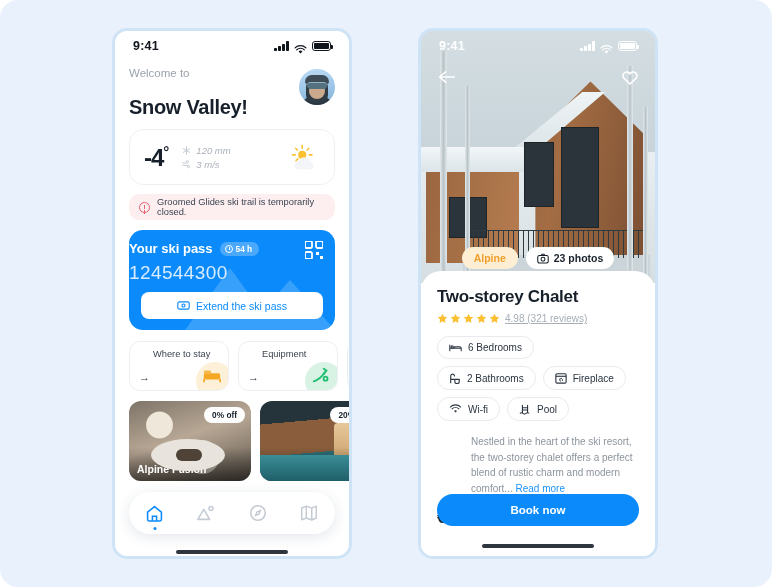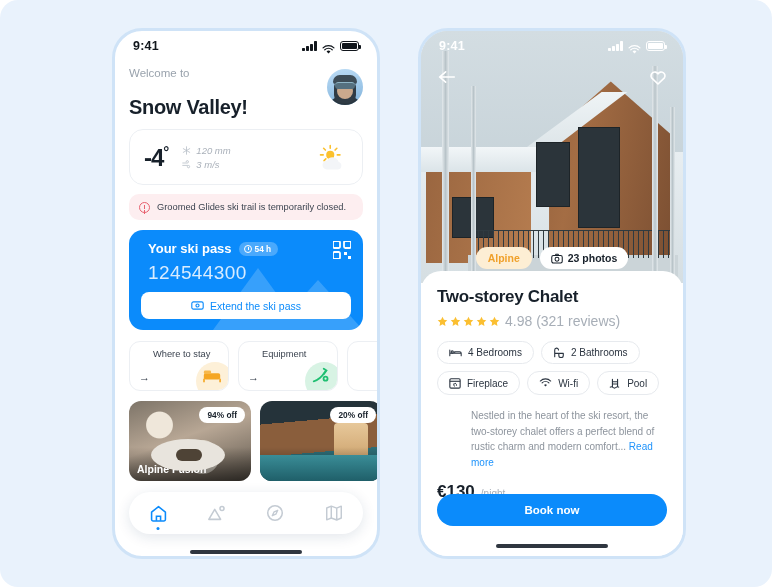--- a/index.html
+++ b/index.html
@@ -12,23 +12,23 @@
     position: relative;
     width: 772px; height: 587px;
     background: #e9f2fc;
     border-radius: 18px;
     overflow: hidden;
   }
 
   
   .phone {
     position: absolute;
-    width: 268px; height: 531px;
+    width: 240px; height: 531px;
     background: #ffffff;
-    border-radius: 30px;
+    border-radius: 15px;
     border: 3px solid #cfe3f7;
     overflow: hidden;
   }
   #phone-left  { left: 112px; top: 28px; }
   #phone-right { left: 418px; top: 28px; background:#ffffff; }
 
   
   .statusbar {
     position: relative;
     height: 30px;
@@ -87,21 +87,21 @@
     margin-top: 9px; background:#fdeef0; border-radius: 10px;
     height: 26px; display:flex; align-items:center; gap:7px; padding: 0 10px;
   }
   .alert-txt { font-size: 9.3px; color:#3c4450; }
   .warn-ico { width:11px;height:11px;border:1.3px solid #e8616f;border-radius:50%;position:relative;flex:none;}
   .warn-ico::after{content:"";position:absolute;left:4px;top:2px;width:1.3px;height:4px;background:#e8616f;box-shadow:0 5px 0 0 #e8616f;}
 
   
   .skipass {
     margin-top: 10px; height: 100px; border-radius: 14px;
-    background:#0b8bfb; position:relative; overflow:hidden; padding: 11px 19px;
+    background:#0b8bfb; position:relative; overflow:hidden; padding: 11px 0;
   }
   .mtn { position:absolute; bottom:0; right:0; width:150px; height:78px; opacity:.18; }
   .sp-top { display:flex; align-items:center; gap:7px; position:relative; z-index:2;}
   .sp-title { font-size: 13px; font-weight:bold; color:#fff; }
   .sp-badge {
     display:flex;align-items:center;gap:3px;
     background: rgba(255,255,255,.26); border-radius:9px; padding: 2px 7px 2px 5px;
     font-size:8.3px;color:#fff;font-weight:bold;
   }
   .clock { width:8px;height:8px;border:1.2px solid #fff;border-radius:50%;position:relative;flex:none;}
@@ -195,21 +195,21 @@
   .chip-chalet { background:#fdeed4; color:#f0a02a; font-size:10.5px; font-weight:bold; padding:5px 12px; border-radius:13px; }
   .chip-photos { background:#fff; color:#17202a; font-size:10.5px; font-weight:bold; padding:5px 11px; border-radius:13px; display:flex;align-items:center;gap:5px; }
 
   .sheet {
     position:absolute; left:0; right:0; top:240px; bottom:0;
     background:#fff; border-radius: 20px 20px 0 0; padding: 16px 16px 9px;
   }
   .detail-title { font-size:17px; font-weight:bold; color:#17202a; letter-spacing:-.3px; }
   .rating-row { display:flex; align-items:center; gap:5px; margin-top:6px; }
   .stars { display:flex; gap:2px; }
-  .rating-txt { font-size:14px; color:#a7aeb7; }
+  .rating-txt { font-size:10px; color:#a7aeb7;text-decoration:underline; }
   .amenities { margin-top:12px; display:flex; flex-wrap:wrap; gap:7px; }
   .amen {
     border:1px solid #e7eaee; border-radius:14px; padding: 5px 11px;
     display:flex; align-items:center; gap:6px; font-size:10px; color:#2b3440;
   }
   .desc { margin-top:13px; font-size:10px; line-height:1.55; color:#8d949d;margin-left:34px; }
   .desc a { color:#1f93fb; text-decoration:none; }
   .price-row { margin-top:12px; display:flex; align-items:baseline; gap:6px; }
   .price { font-size:17px; font-weight:bold; color:#17202a; }
   .per { font-size:10px; color:#a7aeb7; }
@@ -360,21 +360,21 @@
           
           
           
         </div>
       </div>
 
       <div class="offers">
         <div class="offer off1">
           <span class="plate-food"></span>
           <span class="offer-shade"></span>
-          <span class="offer-badge">94% off</span>
+          <span class="offer-badge">0% off</span>
           <span class="offer-name">Alpine Fusion</span>
         </div>
         <div class="offer off2">
           <span class="glow"></span>
           <span class="offer-shade"></span>
           <span class="offer-badge">20% off</span>
           <span class="offer-name">Ski &amp; Spa Haven</span>
         </div>
       </div>
 
@@ -503,21 +503,21 @@
         </span>
         <span class="rating-txt">4.98 (321 reviews)</span>
       </div>
 
       <div class="amenities">
         <span class="amen">
           <svg width="13" height="11" viewBox="0 0 16 12">
               <path d="M1 10V3m0 4h14v3M15 10V7a2 2 0 0 0-2-2H7v2" fill="none" stroke="#2b3440" stroke-width="1.3" stroke-linecap="round"></path>
               <circle cx="4" cy="5.4" r="1.4" fill="none" stroke="#2b3440" stroke-width="1.3"></circle>
             </svg>
-          <span>4 Bedrooms</span>
+          <span>6 Bedrooms</span>
         </span>
         <span class="amen">
           <svg width="12" height="11" viewBox="0 0 14 12">
               <path d="M2 11V3.2A2.2 2.2 0 0 1 6.4 3M2 7h10M12 7v2.4a2.6 2.6 0 0 1-5.2 0V7" fill="none" stroke="#2b3440" stroke-width="1.3" stroke-linecap="round"></path>
             </svg>
           <span>2 Bathrooms</span>
         </span>
         <span class="amen">
           <svg width="12" height="12" viewBox="0 0 14 14">
               <rect x="1" y="2" width="12" height="11" rx="1.4" fill="none" stroke="#2b3440" stroke-width="1.3"></rect>

